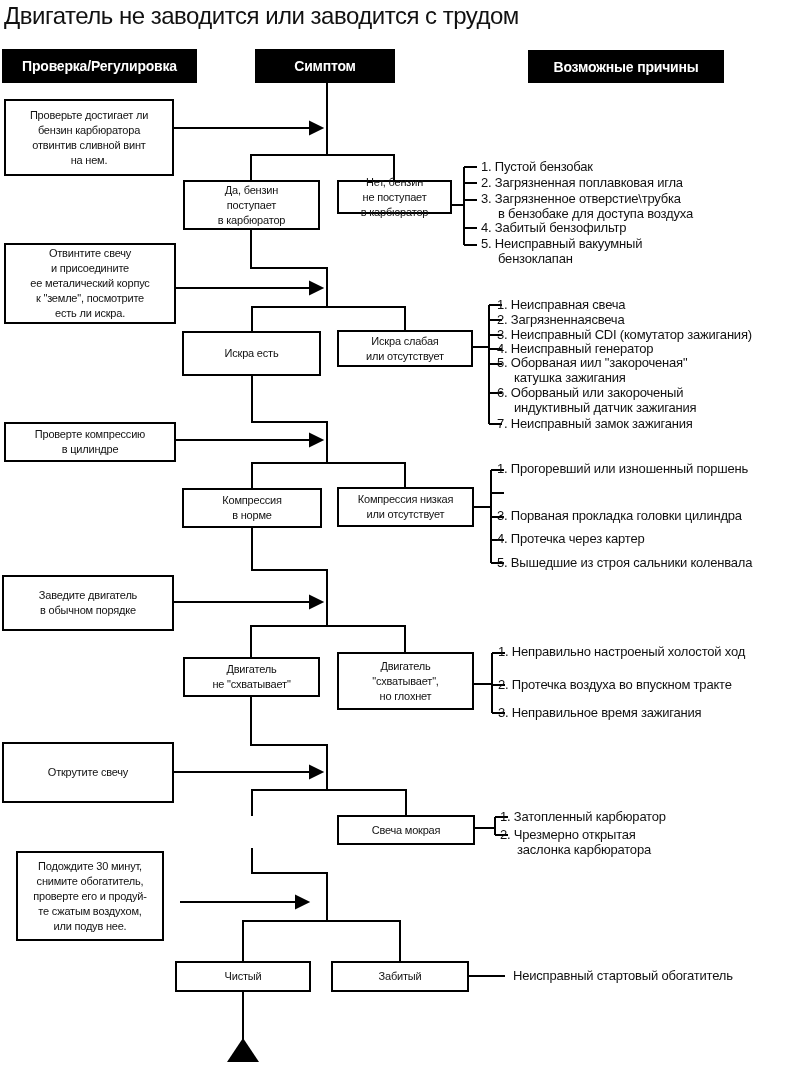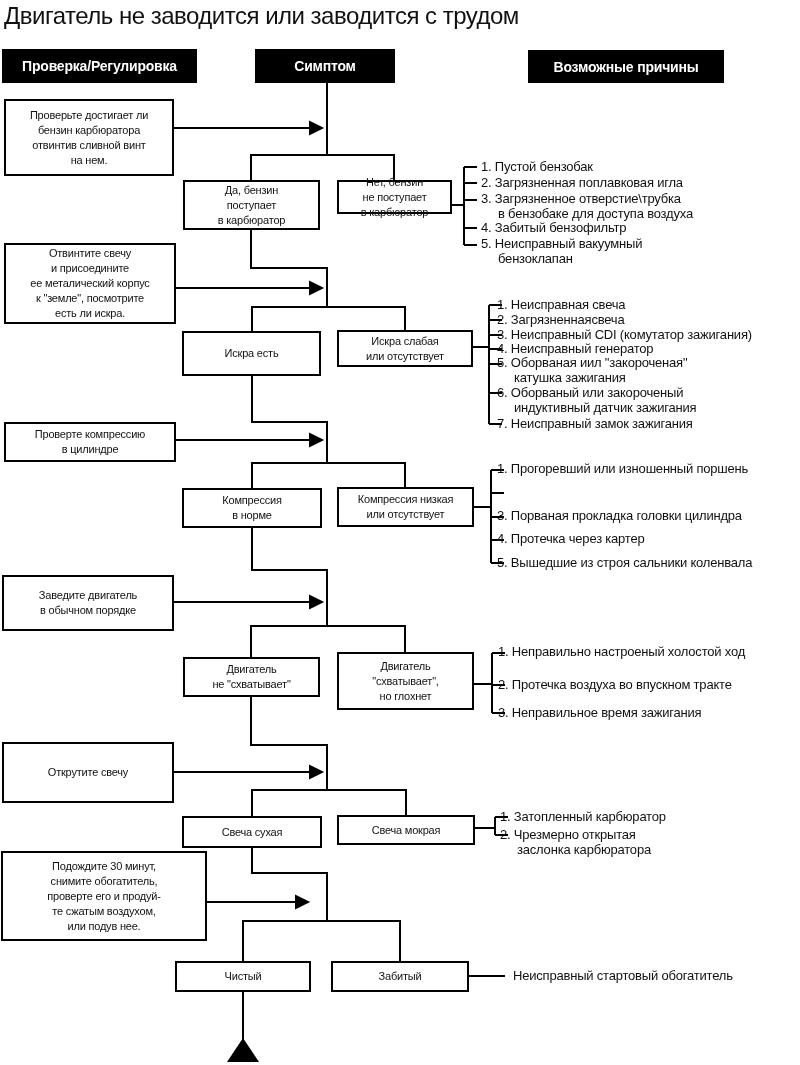--- a/index.html
+++ b/index.html
@@ -85,21 +85,21 @@
   <div class="box" style="left:4px;top:243px;width:172px;height:81px">Отвинтите свечу
 и присоедините
 ее металический корпус
 к "земле", посмотрите
 есть ли искра.</div>
   <div class="box" style="left:2px;top:575px;width:172px;height:56px">Заведите двигатель
 в обычном порядке</div>
   <div class="box" style="left:4px;top:422px;width:172px;height:40px">Проверте компрессию
 в цилиндре</div>
   <div class="box" style="left:2px;top:742px;width:172px;height:61px">Открутите свечу</div>
-  <div class="box" style="left:1px;top:851px;width:206px;height:90px">Подождите 30 минут,
+  <div class="box" style="left:16px;top:851px;width:148px;height:90px">Подождите 30 минут,
 снимите обогатитель,
 проверте его и продуй-
 те сжатым воздухом,
 или подув нее.</div>
 
   <div class="box" style="left:183px;top:180px;width:137px;height:50px">Да, бензин
 поступает
 в карбюратор</div>
   <div class="box" style="left:337px;top:180px;width:115px;height:34px">Нет, бензин
 не поступает
@@ -109,21 +109,20 @@
 или отсутствует</div>
   <div class="box" style="left:182px;top:488px;width:140px;height:40px">Компрессия
 в норме</div>
   <div class="box" style="left:337px;top:487px;width:137px;height:40px">Компрессия низкая
 или отсутствует</div>
   <div class="box" style="left:183px;top:657px;width:137px;height:40px">Двигатель
 не "схватывает"</div>
   <div class="box" style="left:337px;top:652px;width:137px;height:58px">Двигатель
 "схватывает",
 но глохнет</div>
-  <div class="box" style="left:182px;top:816px;width:140px;height:32px">Свеча сухая</div>
   <div class="box" style="left:337px;top:815px;width:138px;height:30px">Свеча мокрая</div>
   <div class="box" style="left:175px;top:961px;width:136px;height:31px">Чистый</div>
   <div class="box" style="left:331px;top:961px;width:138px;height:31px">Забитый</div>
 
   <div class="cause-item" style="left:481px;top:160px">1. Пустой бензобак</div>
   <div class="cause-item" style="left:481px;top:176px">2. Загрязненная поплавковая игла</div>
   <div class="cause-item" style="left:481px;top:192px">3. Загрязненное отверстие\трубка
 в бензобаке для доступа воздуха</div>
   <div class="cause-item" style="left:481px;top:221px">4. Забитый бензофильтр</div>
   <div class="cause-item" style="left:481px;top:237px">5. Неисправный вакуумный

